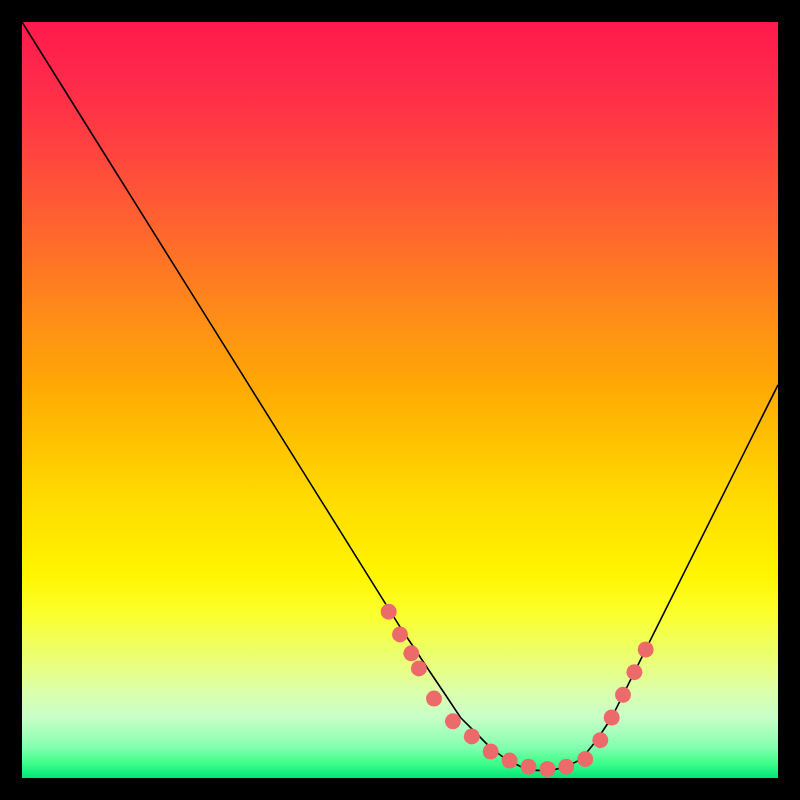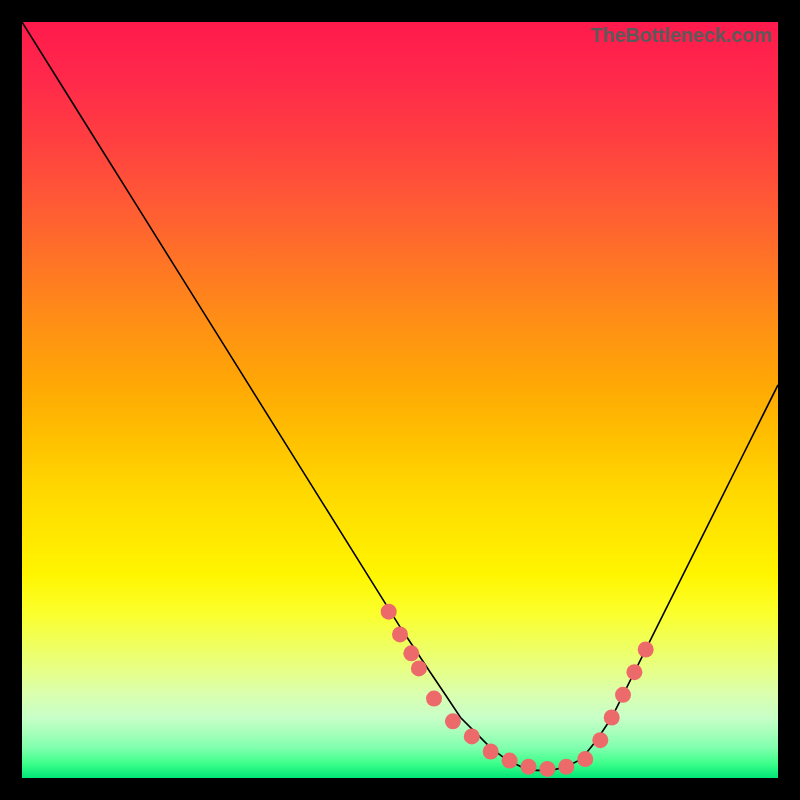--- a/index.html
+++ b/index.html
@@ -63,21 +63,20 @@
     stroke: #000;
     stroke-width: 1.6;
   }
 </style>
 </head>
 <body>
 
 <div class="frame">
   <div class="plot-area">
 
-    <div class="attribution">TheBottleneck.com</div>
 
     <svg class="curve" viewBox="0 0 756 756" preserveAspectRatio="none">
       <path id="curve-path" class="line" d="M0.0 0.0 L37.8 60.5 L75.6 121.0 L113.4 181.4 L151.2 241.9 L189.0 302.4 L226.8 362.9 L264.6 423.4 L302.4 483.8 L340.2 544.3 L378.0 604.8 L393.1 627.5 L408.2 650.2 L423.4 672.8 L438.5 695.5 L453.6 710.6 L468.7 725.8 L483.8 737.1 L499.0 744.7 L514.1 748.4 L529.2 748.4 L544.3 744.7 L559.4 737.1 L574.6 718.2 L589.7 695.5 L604.8 665.3 L642.6 589.7 L680.4 514.1 L718.2 438.5 L756.0 362.9"></path>
       <g id="dots">
           <circle cx="366.7" cy="589.7" r="8" class="dot"></circle>
           <circle cx="378.0" cy="612.4" r="8" class="dot"></circle>
           <circle cx="389.3" cy="631.3" r="8" class="dot"></circle>
           <circle cx="396.9" cy="646.4" r="8" class="dot"></circle>
           <circle cx="412.0" cy="676.6" r="8" class="dot"></circle>
           <circle cx="430.9" cy="699.3" r="8" class="dot"></circle>

